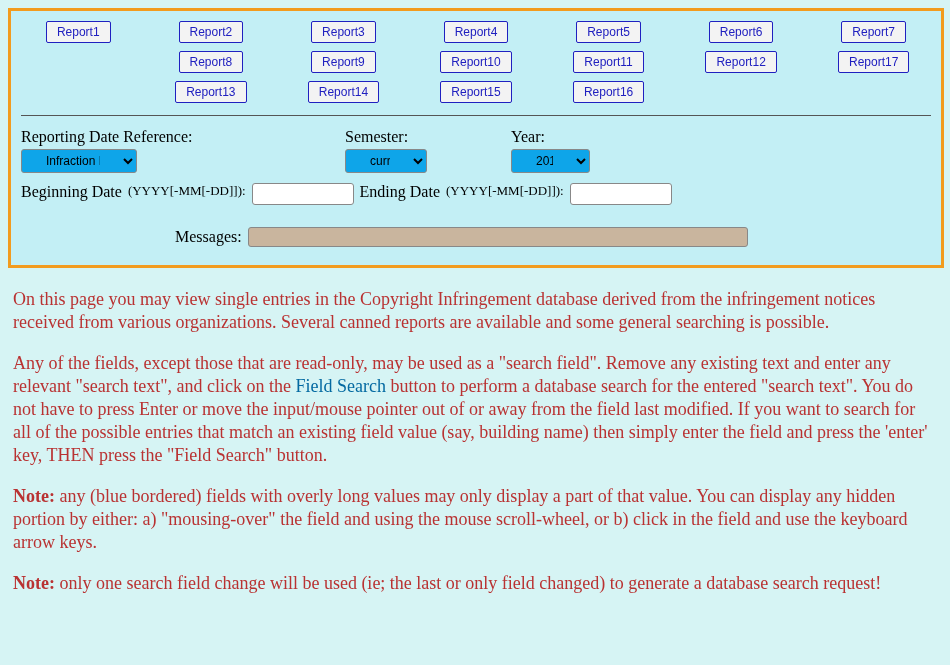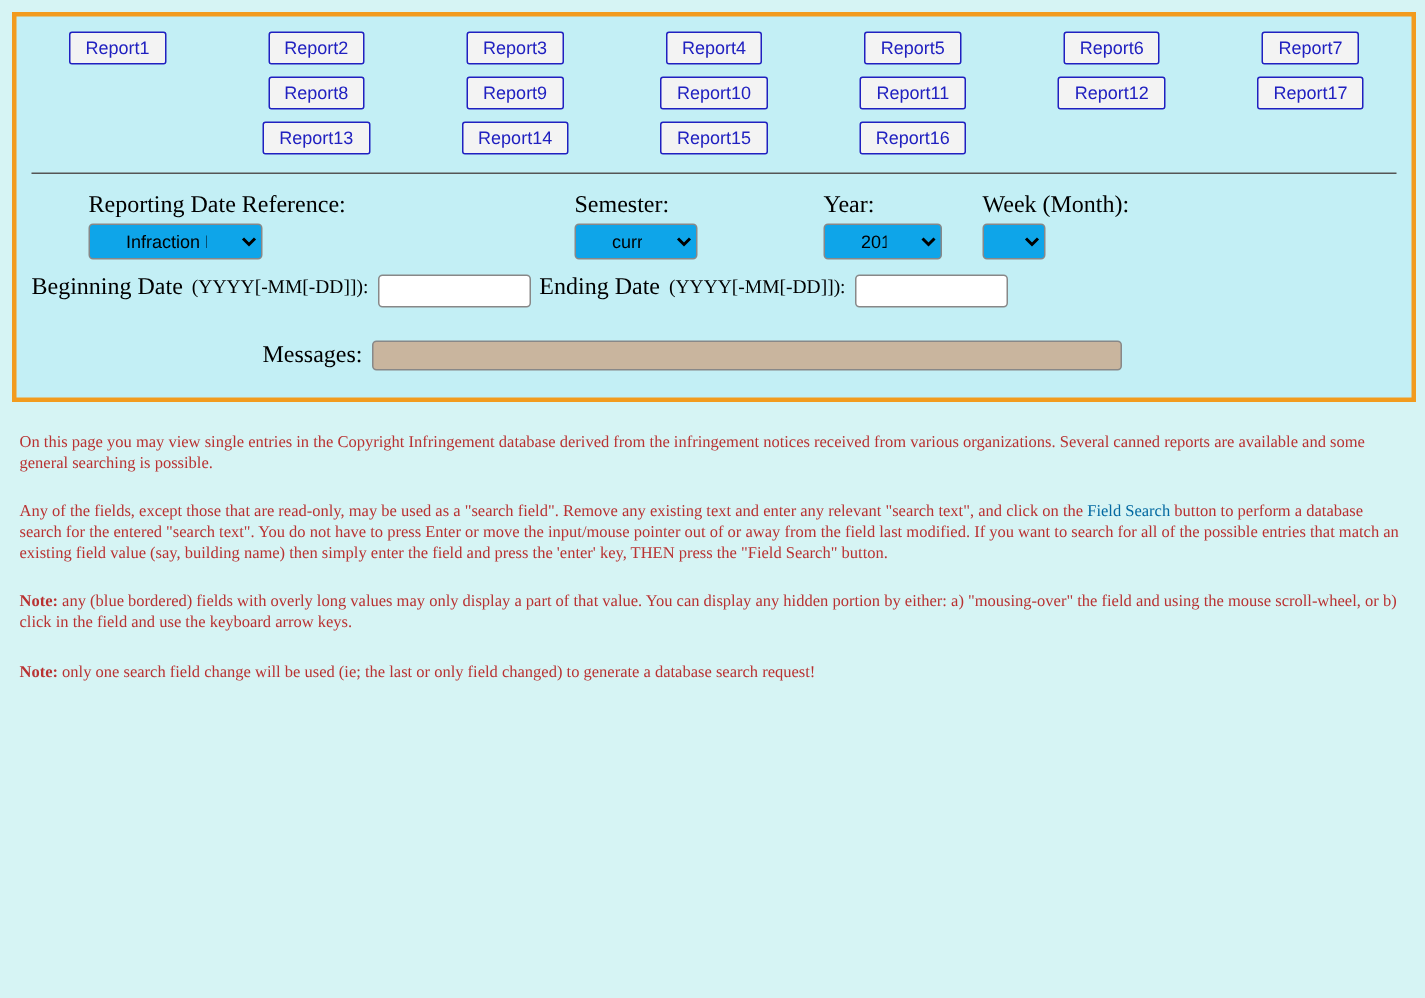--- a/index.html
+++ b/index.html
@@ -43,21 +43,21 @@
   border-top: 1px solid #555;
   margin: 4px 0 12px 0;
 }
 .filters-row1 {
   display: flex;
   gap: 0;
   margin-bottom: 10px;
 }
 .filter-col { display: flex; flex-direction: column; }
 .filter-col label { font-size: 16px; margin-bottom: 3px; }
-.ref-col { width: 324px; margin-left: 38px; }
+.ref-col { width: 324px; }
 .sem-col { width: 166px; }
 .year-col { width: 106px; }
 .month-col { width: 162px; }
 .week-col { width: auto; }
 select {
   font-family: Verdana, Arial, sans-serif;
   font-size: 12px;
   padding: 3px 20px;
   background: #0ea5e9;
   border: 1px solid #888;
@@ -95,21 +95,21 @@
   border: 1px solid #888;
   border-radius: 3px;
   padding: 2px 4px;
 }
 .body-text {
   padding: 2px 10px 10px 10px;
 }
 .body-text p {
   margin-bottom: 18px;
   line-height: 1.28;
-  font-size: 11px;
+  font-size: 18px;
 }
 .red { color: #b93232; }
 .note-label { font-weight: bold; }
 .field-search { font-weight: normal; color: #0369a1; }
 .cell-empty { visibility: hidden; }
 </style>
 </head>
 <body>
 
 <div class="panel">
@@ -154,26 +154,20 @@
       <select style="width:82px">
         <option>current</option>
       </select>
     </div>
     <div class="filter-col year-col">
       <label>Year:</label>
       <select style="width:79px">
         <option>2016</option>
       </select>
     </div>
-    <div class="filter-col week-col">
-      <label>Week (Month):</label>
-      <select style="width:40px">
-        <option>1</option>
-      </select>
-    </div>
   </div>
 
   <div class="filters-row2">
     <span class="lbl">Beginning Date</span>
     <span class="hint">(YYYY[-MM[-DD]]):</span>
     <input type="text" class="date-input" value="" style="">
     <span class="lbl">Ending Date</span>
     <span class="hint">(YYYY[-MM[-DD]]):</span>
     <input type="text" class="date-input" value="" style="">
   </div>

